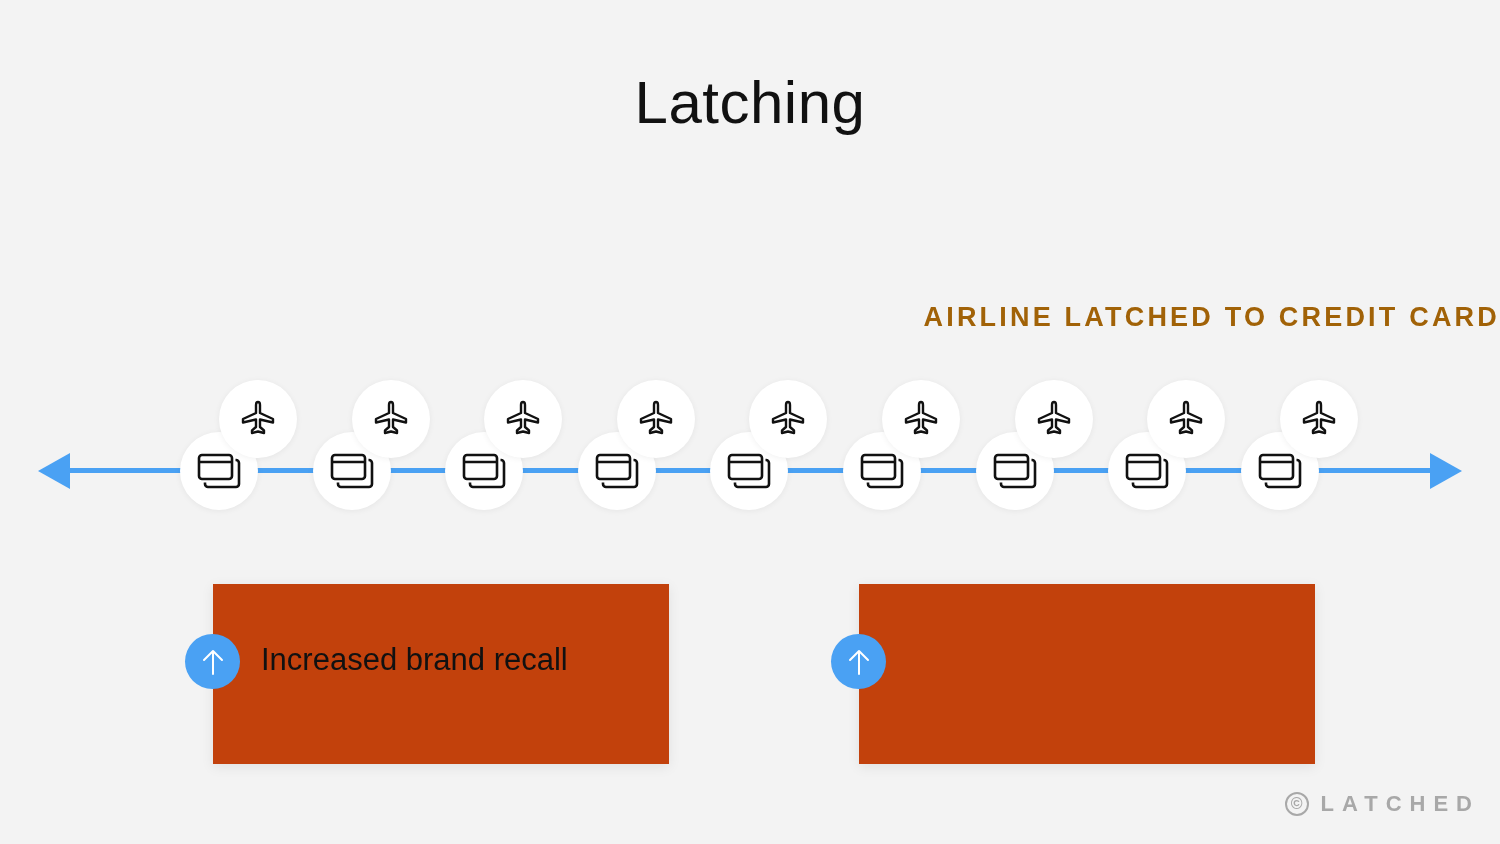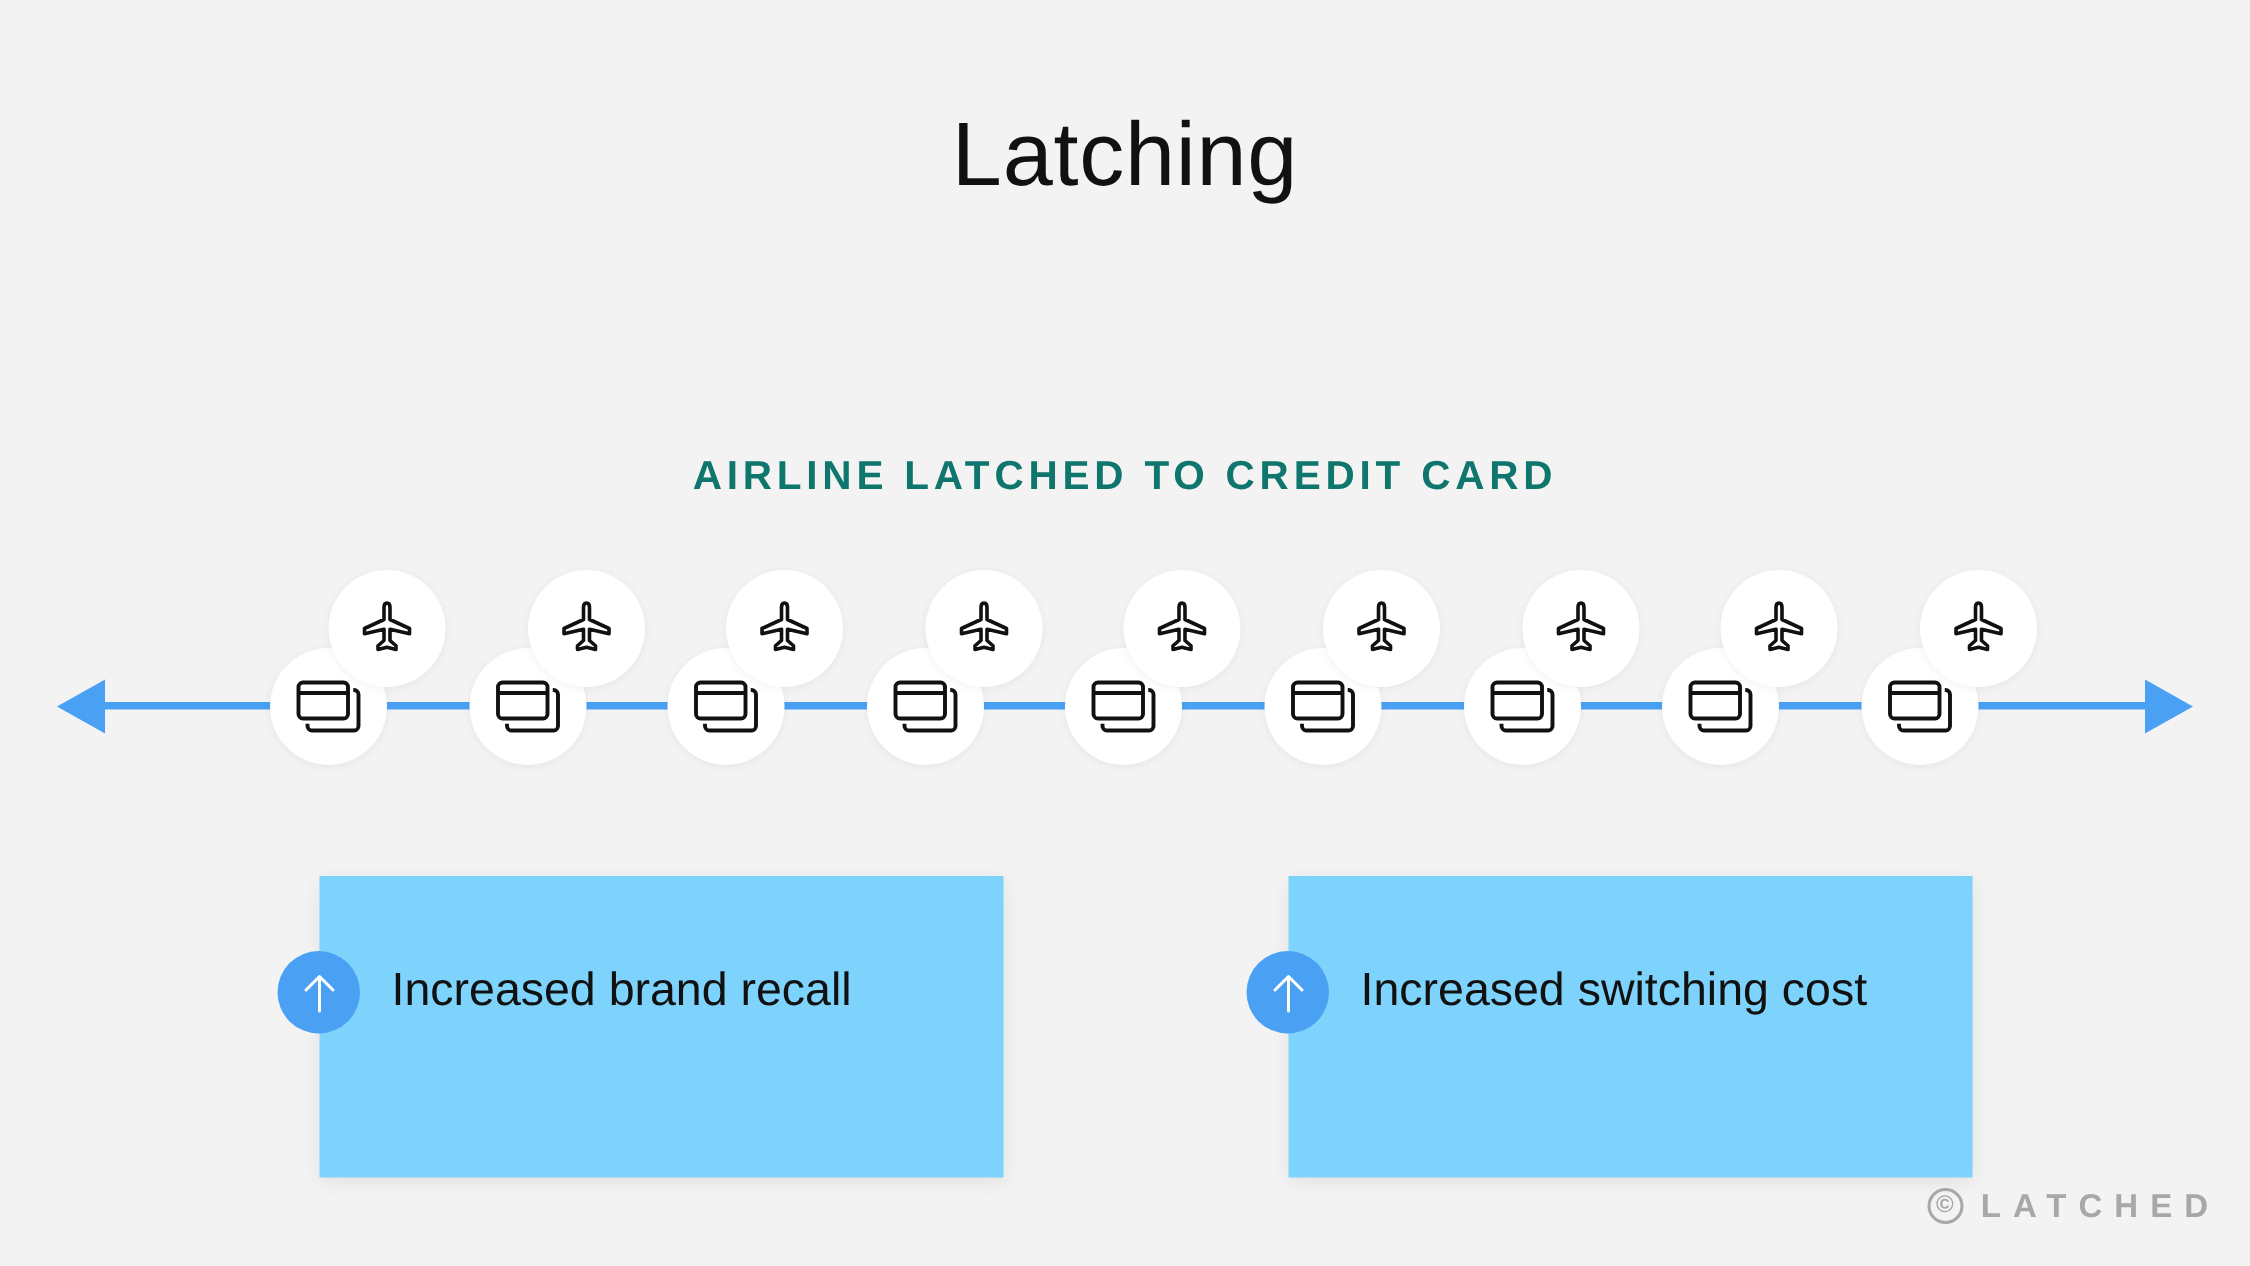--- a/index.html
+++ b/index.html
@@ -10,22 +10,22 @@
       position: relative;
       color: #111;
     }
     .title {
       position: absolute; left: 0; right: 0; top: 28px;
       text-align: center; font-size: 60px; font-weight: normal;
       letter-spacing: 0.5px; color: #111;
     }
     .subtitle {
       position: absolute; left: 0; right: 0; top: 302px;
-      text-align: center; font-size: 27px; font-weight: bold;
-      letter-spacing: 3.2px; color: #0f766e;
+      text-align: right; font-size: 27px; font-weight: bold;
+      letter-spacing: 3.2px; color: #a16207;
     }
     .timeline { position: absolute; left: 0; top: 0; width: 1500px; height: 844px; }
     .axis-line {
       position: absolute; left: 62px; top: 468px; width: 1376px; height: 5px;
       background: #4aa1f3;
     }
     .arrow-left {
       position: absolute; left: 38px; top: 453px; width: 0; height: 0;
       border-top: 18px solid transparent; border-bottom: 18px solid transparent;
       border-right: 32px solid #4aa1f3;
@@ -35,22 +35,22 @@
       border-top: 18px solid transparent; border-bottom: 18px solid transparent;
       border-left: 32px solid #4aa1f3;
     }
     .node-circle {
       position: absolute; width: 78px; height: 78px; border-radius: 50%;
       background: #fff; box-shadow: 0 1px 6px rgba(0,0,0,0.06);
       display: flex; align-items: center; justify-content: center;
     }
     .node-circle svg { display: block; }
     .card {
-      position: absolute; top: 584px; width: 456px; height: 201px;
-      background: #7dd3fc; box-shadow: 0 3px 12px rgba(0,0,0,0.08);
+      position: absolute; top: 584px; width: 456px; height: 180px;
+      background: #c2410c; box-shadow: 0 3px 12px rgba(0,0,0,0.08);
     }
     .card-icon {
       position: absolute; left: -28px; top: 50px; width: 55px; height: 55px;
       border-radius: 50%; background: #4aa1f3;
       display: flex; align-items: center; justify-content: center;
     }
     .card-text {
       position: absolute; left: 48px; top: 58px; font-size: 31px;
       color: #111; white-space: nowrap;
     }
@@ -234,19 +234,18 @@
   </div>
   <div class="card-text">Increased brand recall</div>
 </div>
 
 <div class="card" style="left:859px;">
   <div class="card-icon">
     <svg width="22" height="28" viewBox="0 0 22 28">
         <path d="M11 26 V3 M2 12 L11 3 L20 12" stroke="#fff" stroke-width="2" fill="none" stroke-linecap="round" stroke-linejoin="round"></path>
       </svg>
   </div>
-  <div class="card-text">Increased switching cost</div>
 </div>
 
 <div class="brand">
   <div class="brand-mark">©</div>
   <div class="brand-text">LATCHED</div>
 </div>
 
 </body></html>

